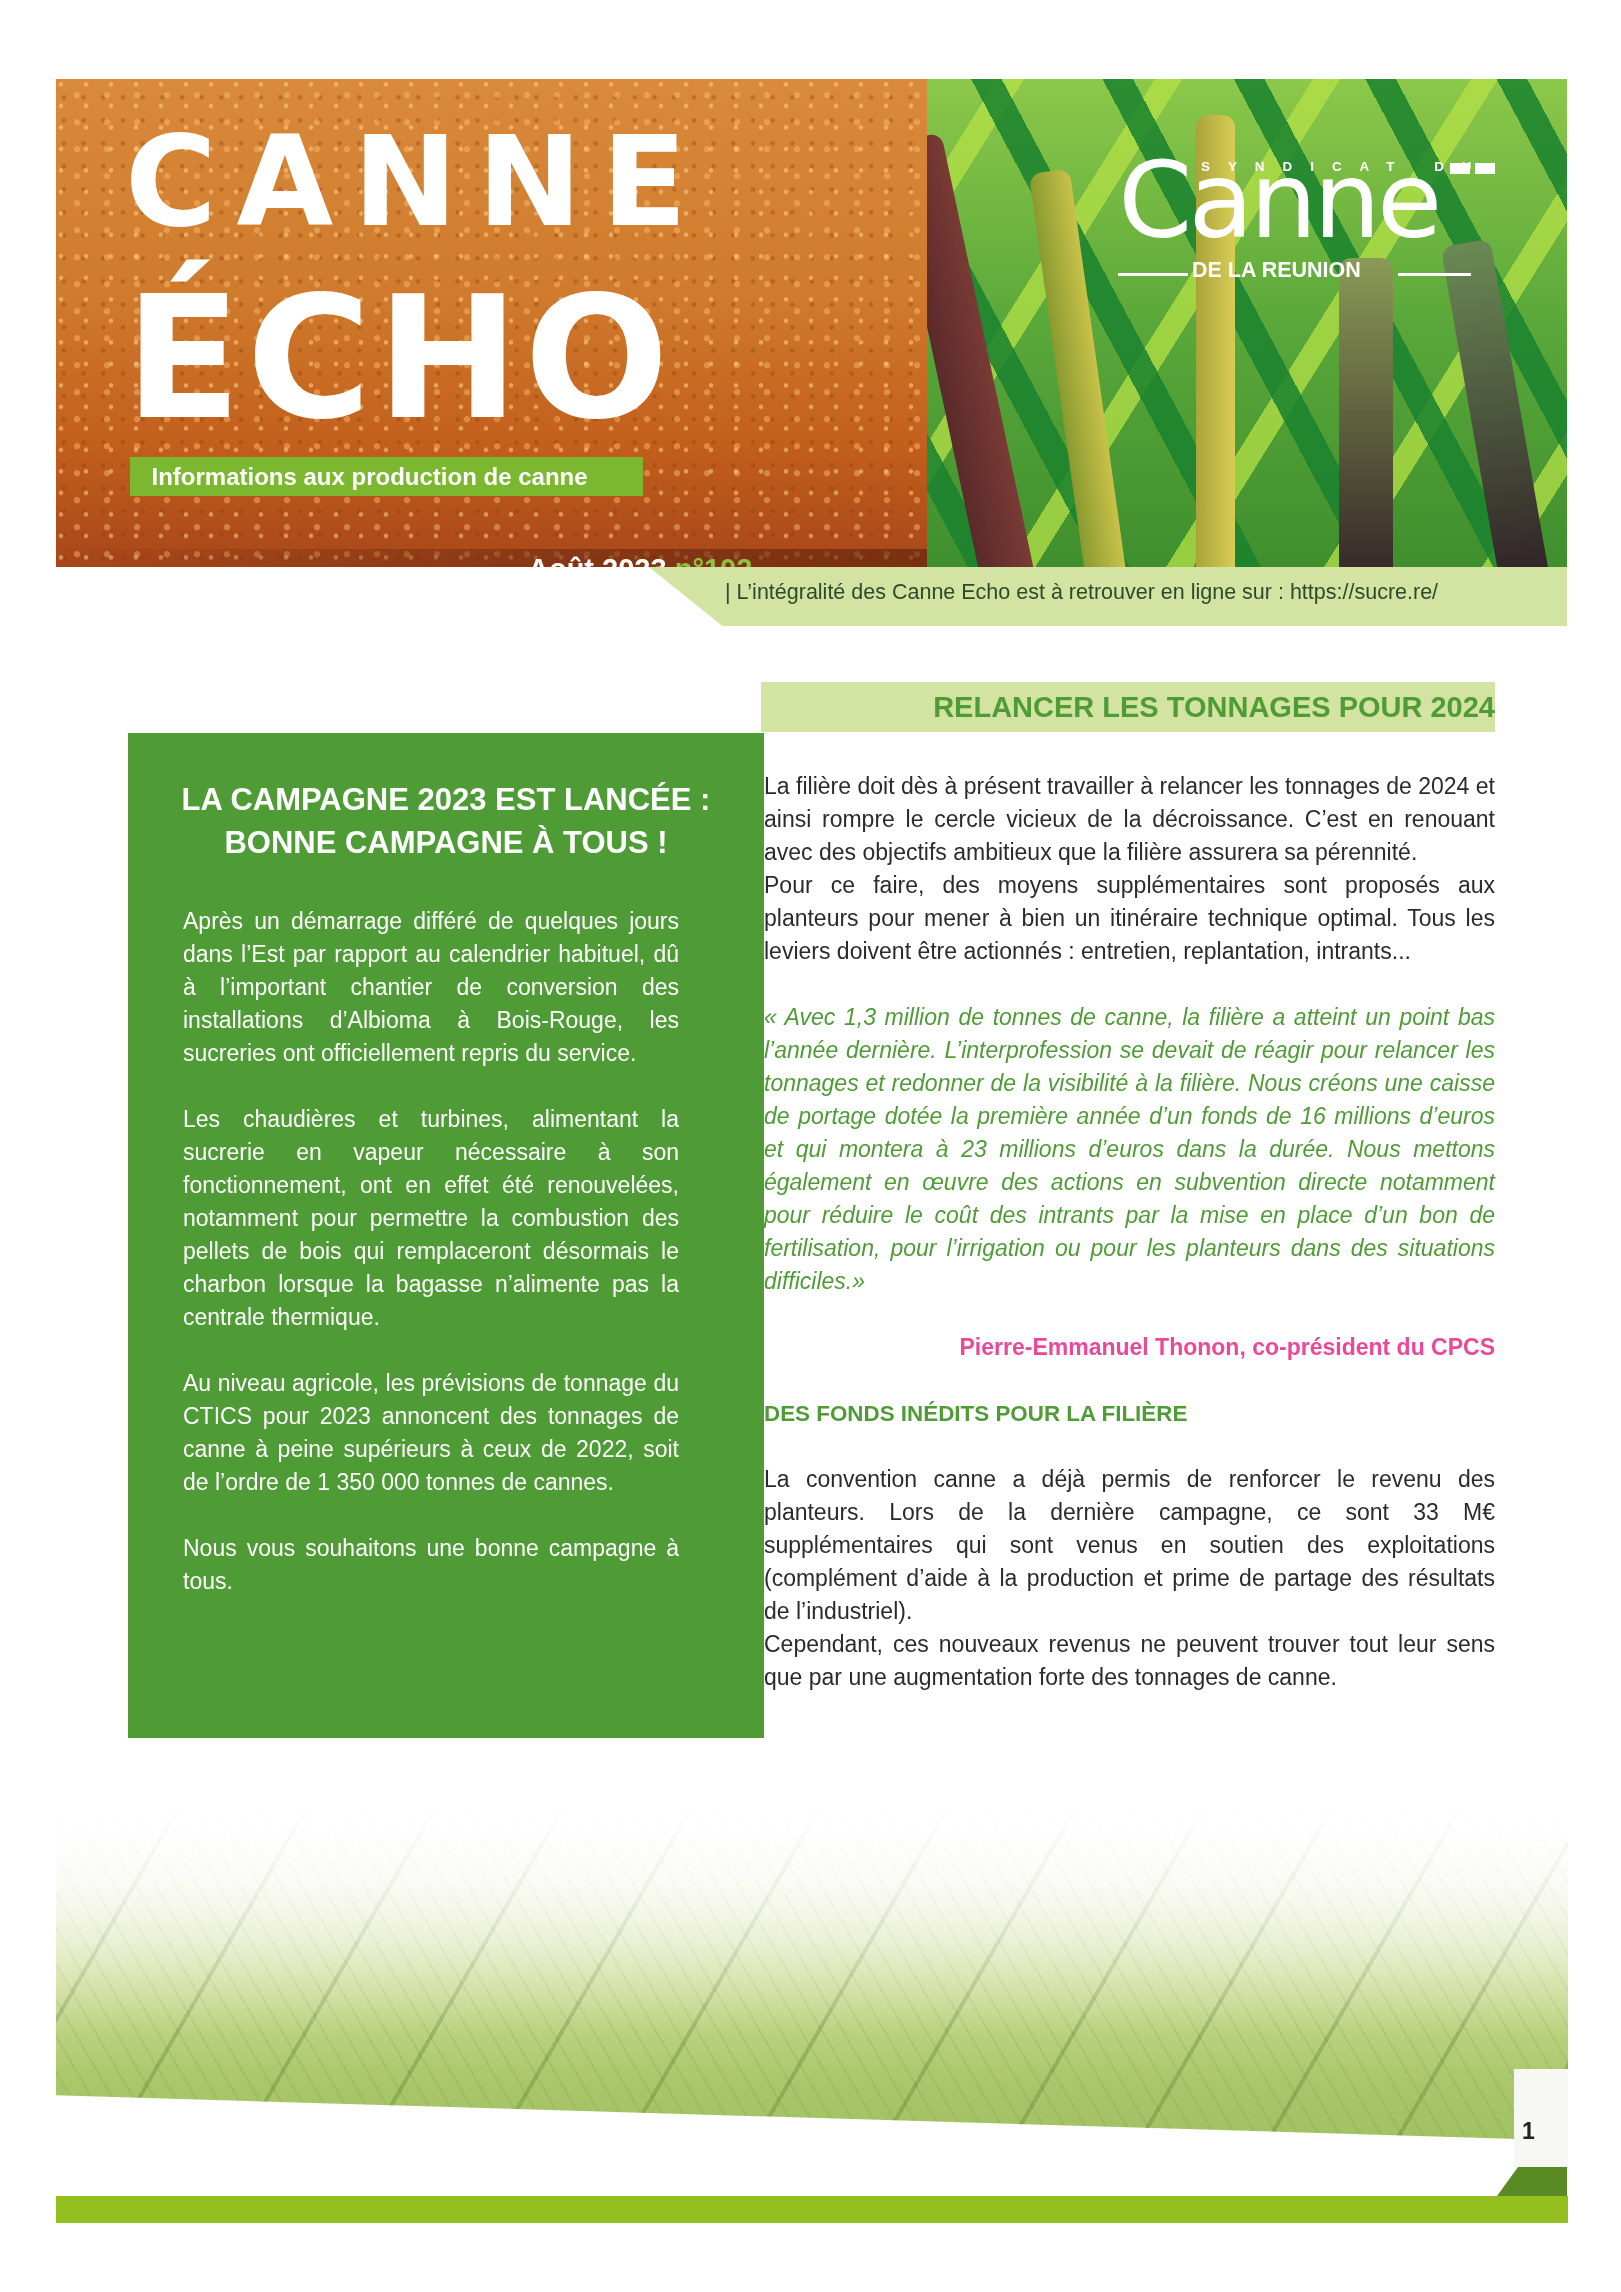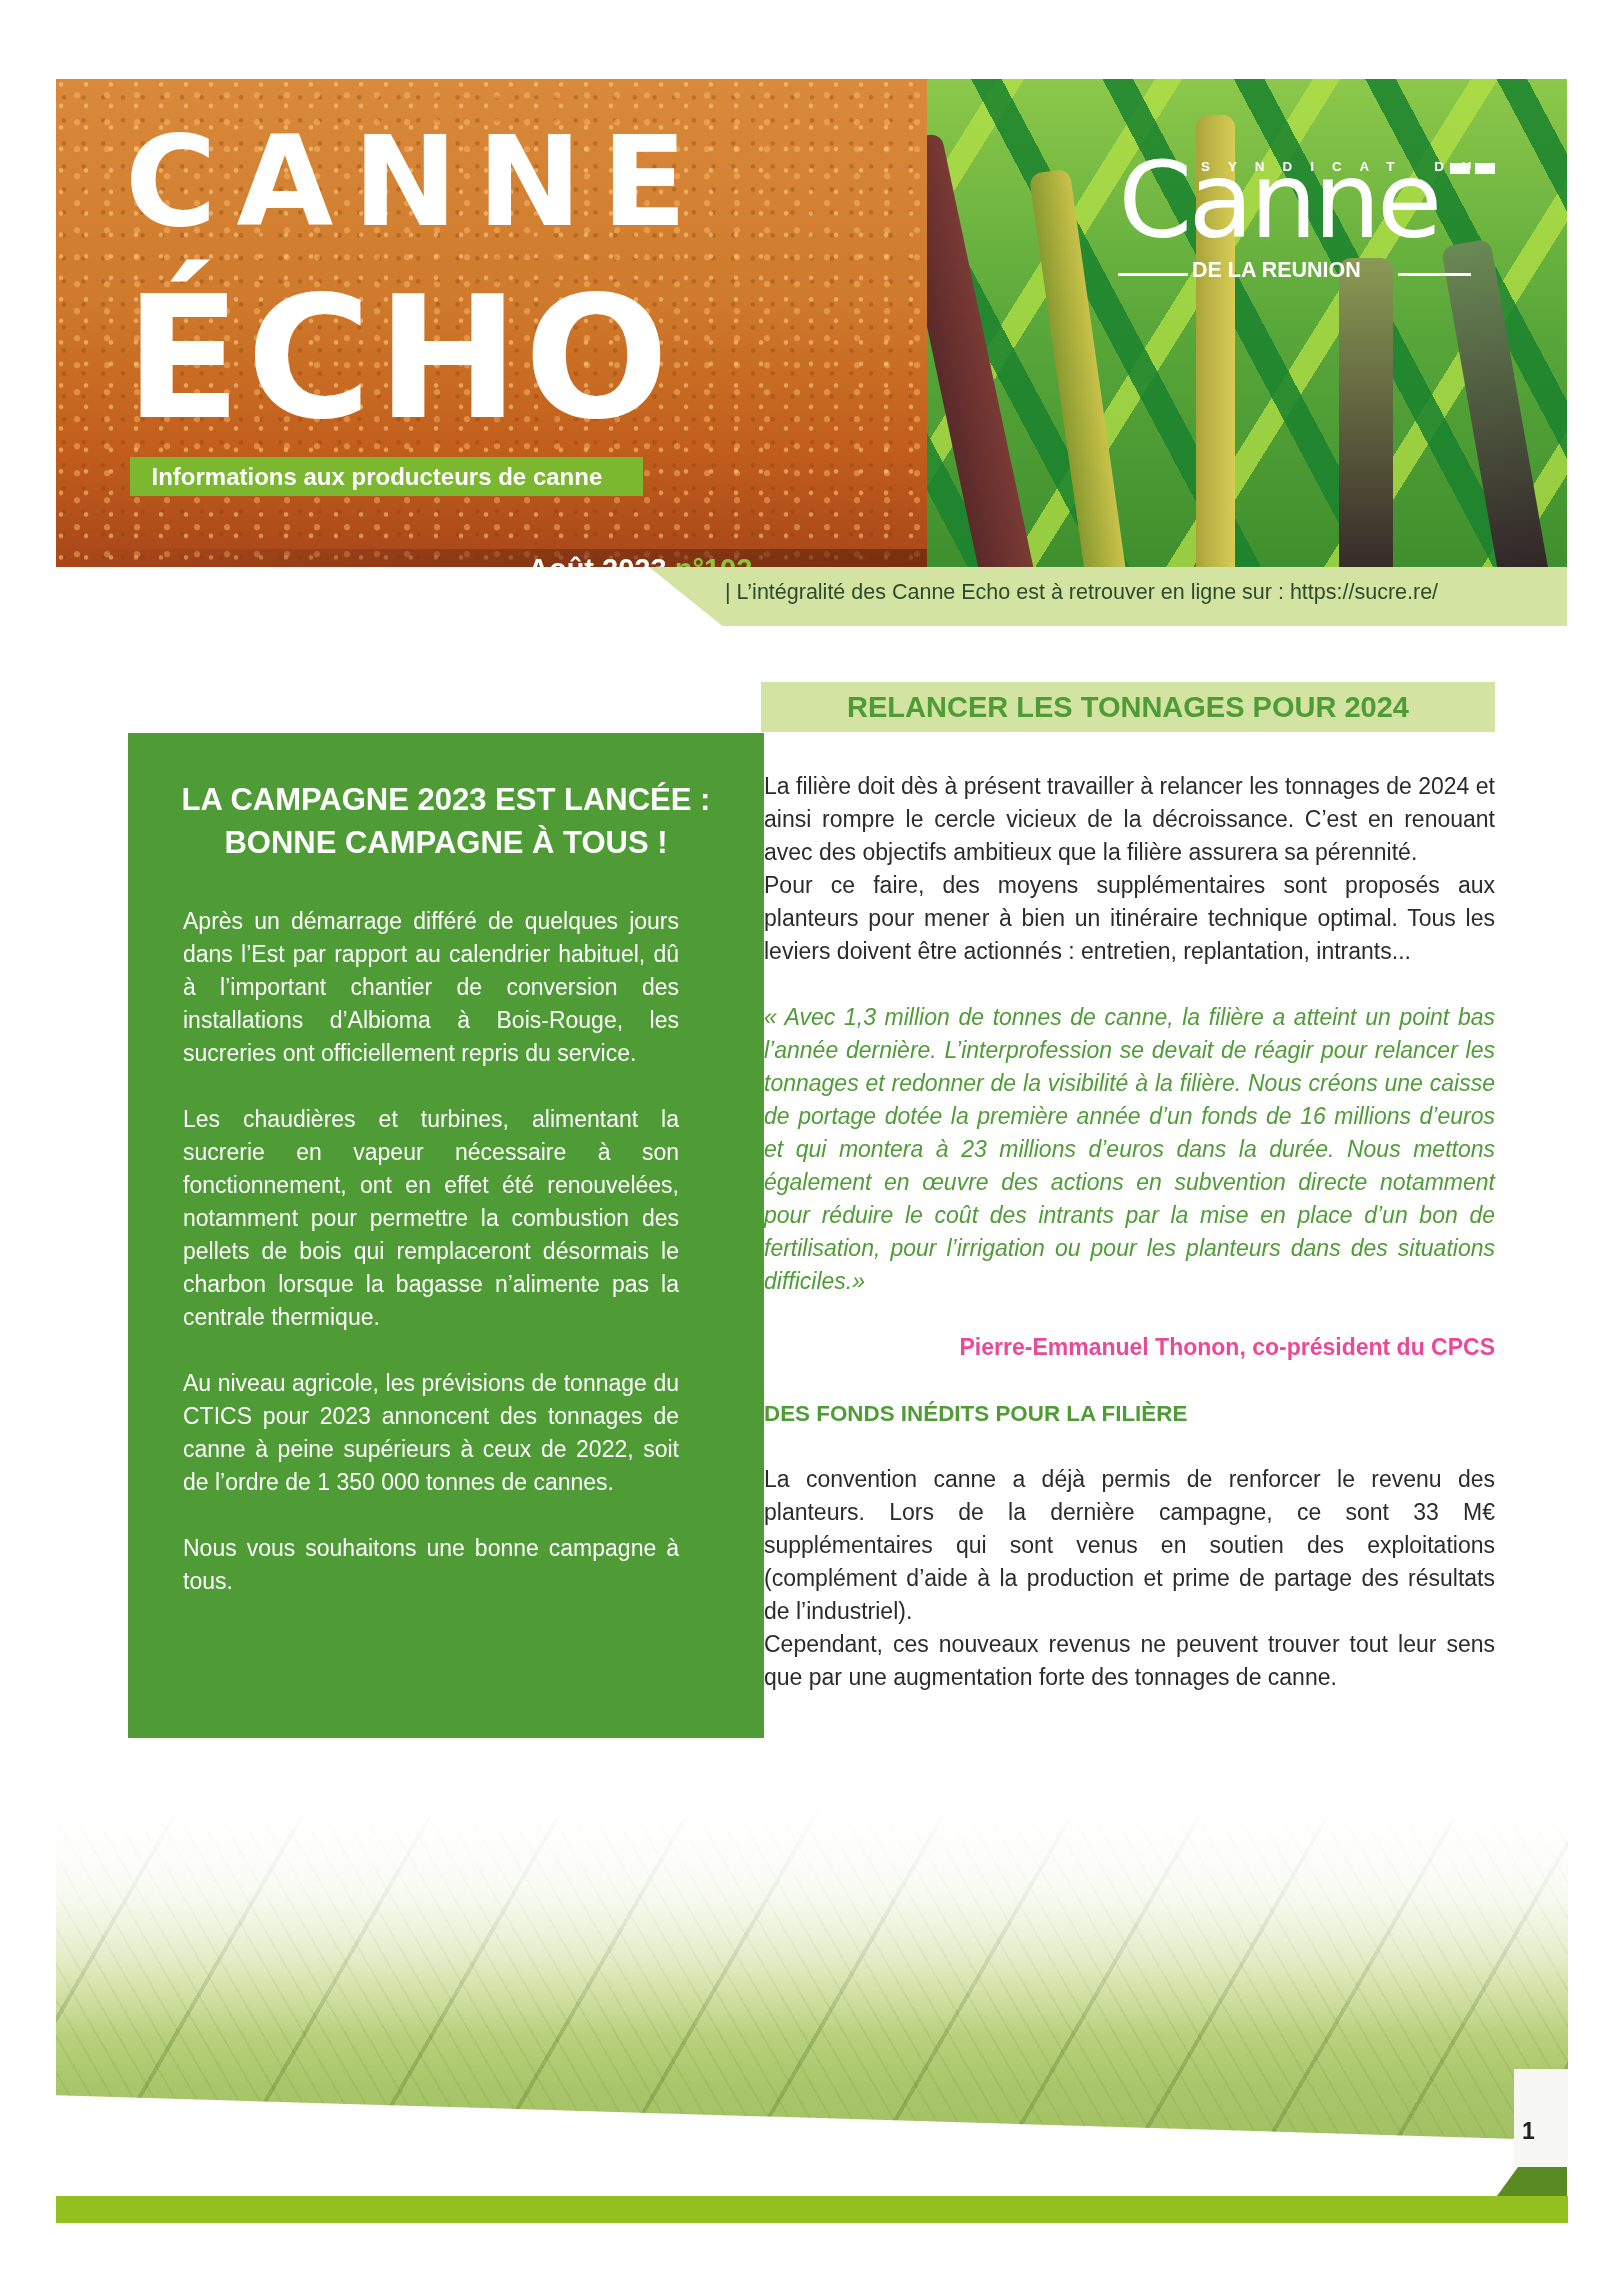--- a/index.html
+++ b/index.html
@@ -78,21 +78,21 @@
   }
   #left-body {
     position:absolute; left:39px; width:512px; top:172px;
     font-size:23px; line-height:33px; text-align:justify;
   }
   #left-body p { margin:0 0 33px 16px; }
 
   
   #right-header {
     left:761px; top:682px; width:734px; height:50px; background:#d2e3a2;
-    color:#4f9c36; font-weight:bold; font-size:29px; line-height:50px; text-align:center;
+    color:#4f9c36; font-weight:bold; font-size:29px; line-height:50px; text-align:right;
   }
   #right-col {
     left:764px; top:770px; width:731px; font-size:23px; line-height:33px;
     color:#2b2b2b; text-align:justify;
   }
   #right-col p { margin:0; }
   #right-col .gap { height:33px; }
   #quote { color:#4f9c36; font-style:italic; }
   #quote-author { color:#ec4899; font-weight:bold; text-align:right; }
   #section2-title { color:#4f9c36; font-weight:bold; font-size:22.4px; }
@@ -130,21 +130,21 @@
   <div class="stalk" style="left:9px;top:54px;width:54px;height:466px;background:linear-gradient(90deg,#5a2a2a,#7a3a35);transform:rotate(-12deg);"></div>
   <div class="stalk" style="left:134px;top:90px;width:41px;height:466px;background:linear-gradient(90deg,#8a9a30,#c9c24a);transform:rotate(-8deg);"></div>
   <div class="stalk" style="left:269px;top:36px;width:39px;height:466px;background:linear-gradient(90deg,#a9a43a,#d8cc55);"></div>
   <div class="stalk" style="left:412px;top:179px;width:54px;height:358px;background:linear-gradient(180deg,#8a9a55,#2a1a22);"></div>
   <div class="stalk" style="left:546px;top:161px;width:50px;height:376px;background:linear-gradient(180deg,#6a8a55,#2a1822);transform:rotate(-10deg);"></div>
 </div>
 
 <div id="title-canne" class="title-word">CANNE</div>
 <div id="title-echo" class="title-word">ÉCHO</div>
 
-<div id="subtitle-bar" class="abs">Informations aux producteurs de canne</div>
+<div id="subtitle-bar" class="abs">Informations aux production de canne</div>
 
 <div id="issue-line" class="abs">
   <span>Août 2023</span>
   <span id="issue-number">n°102</span>
 </div>
 
 <div id="logo" class="abs">
   <div id="logo-sucre">Canne</div>
   <div id="logo-syndicat">SYNDICAT DU</div>
   <div class="logo-square" style="left:339px;"></div>

